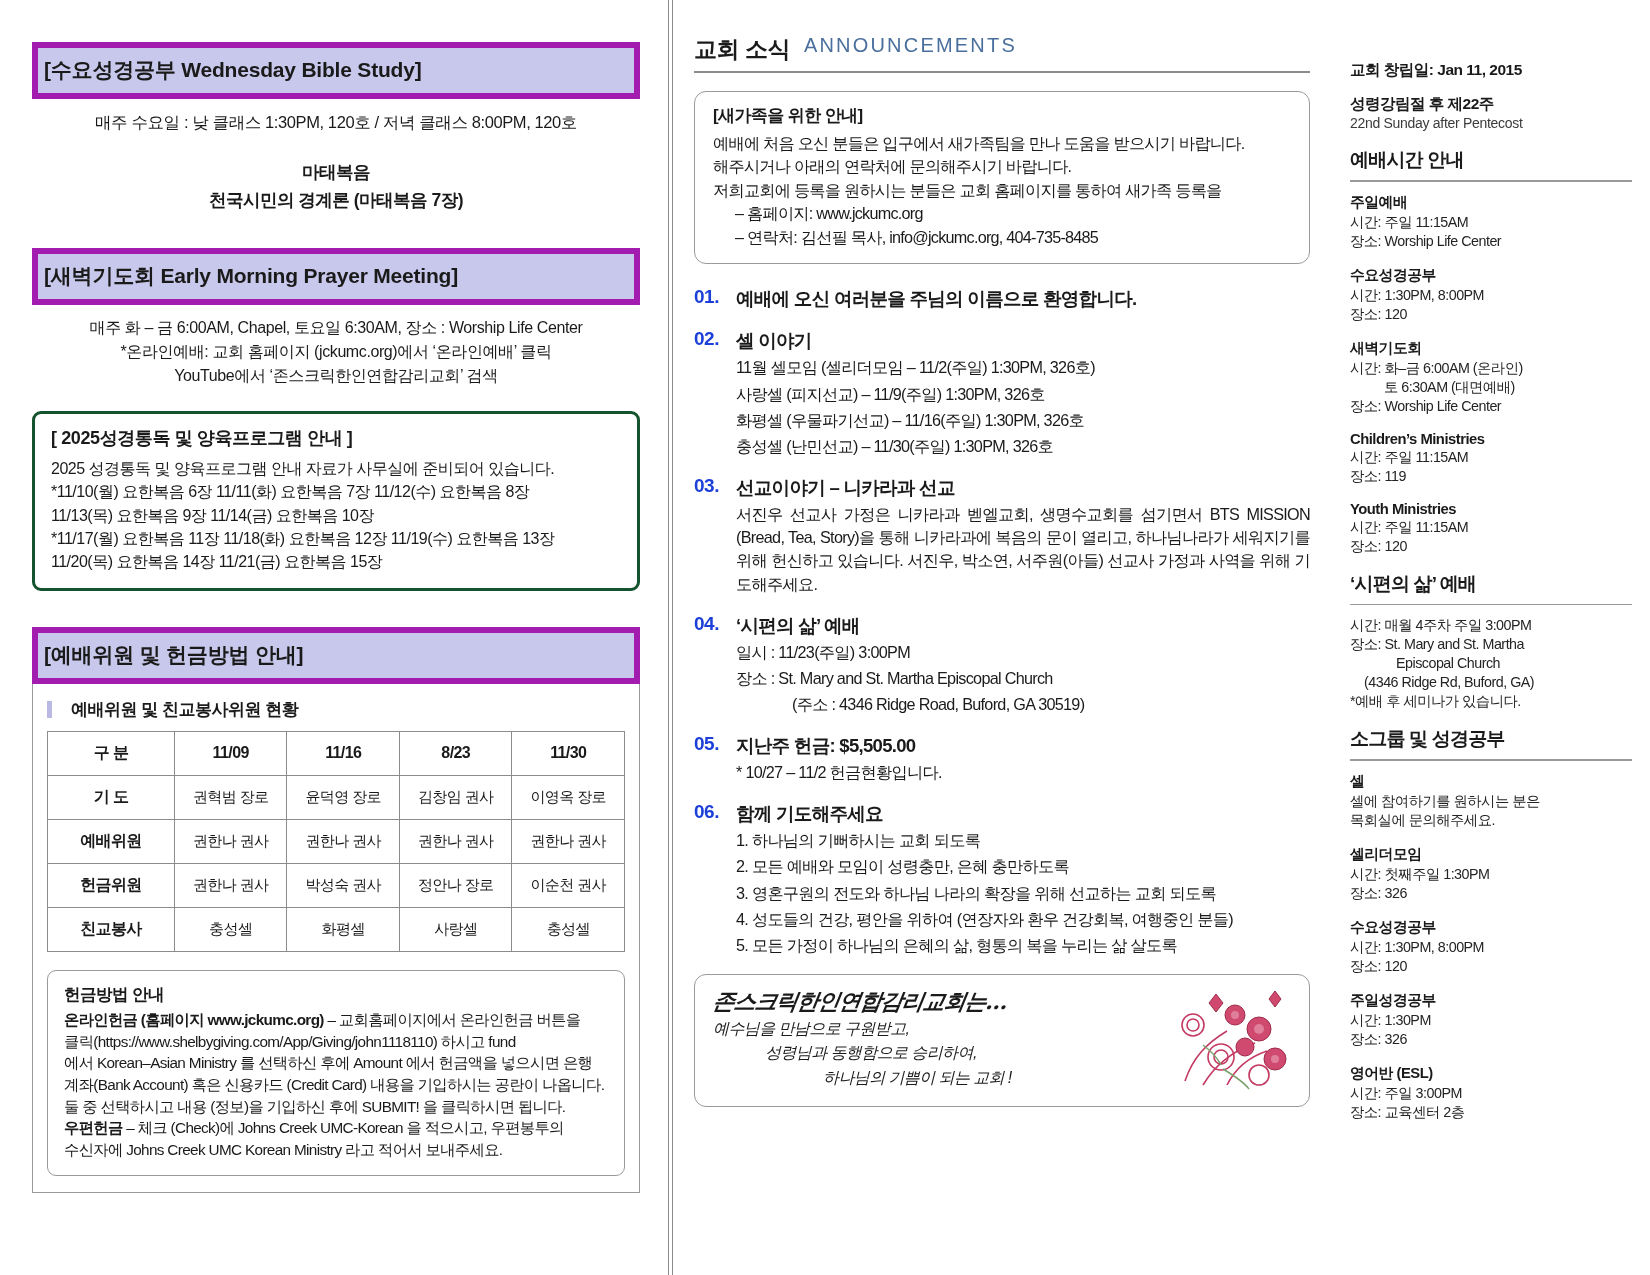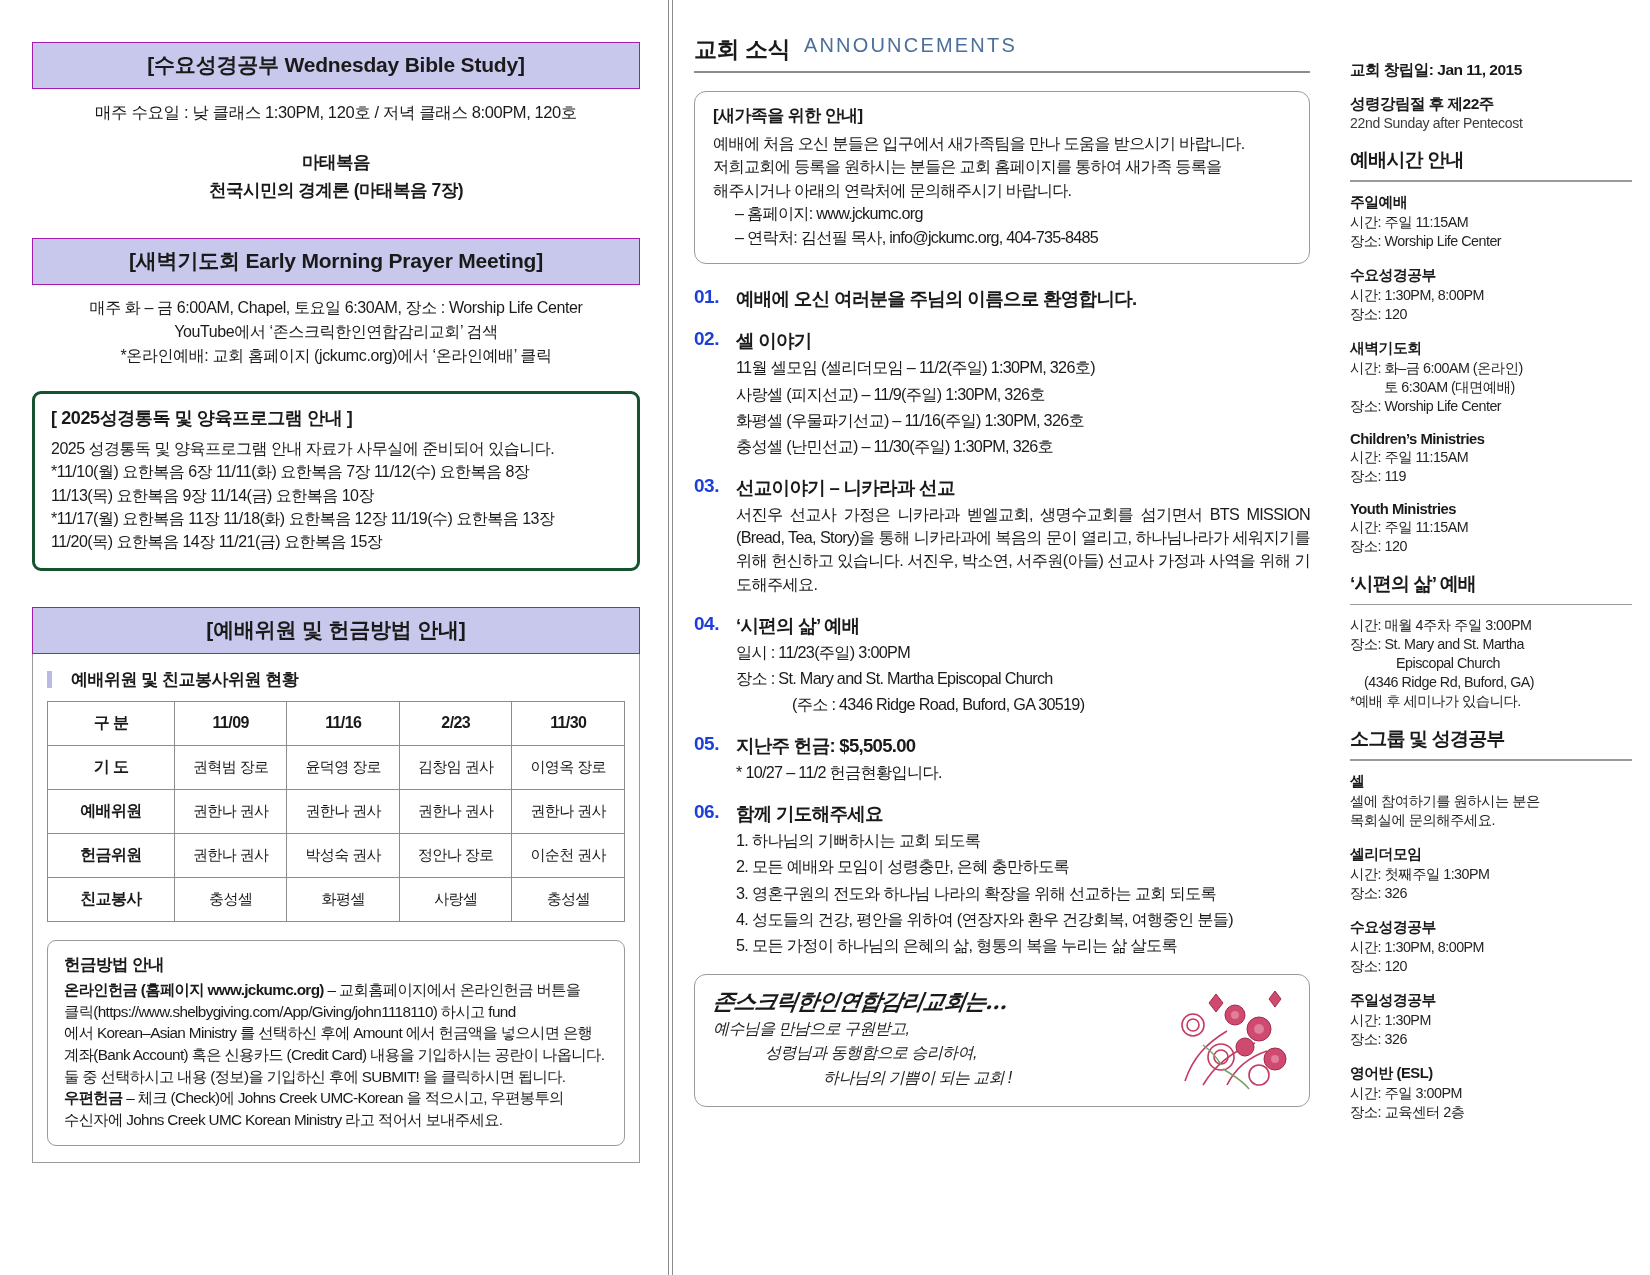--- a/index.html
+++ b/index.html
@@ -13,22 +13,22 @@
   .page { position: relative; width: 1650px; height: 1275px; display: flex; }
 
   
   .col-left { width: 668px; padding: 42px 28px 10px 32px; position: relative; }
   .vdivider { position: absolute; top: 0; bottom: 0; width: 1px; background: #8b8b8b; }
   .vdiv-1 { left: 668px; }
   .vdiv-2 { left: 672px; }
 
   .banner {
     background: #c8c8ec;
-    border: 1px solid #a21caf;
-    text-align: center;
+    border: 6px solid #a21caf;
+    text-align: left;
     font-weight: bold;
     font-size: 21px;
     padding: 8px 6px 9px;
     letter-spacing: -0.2px;
   }
   .sub-line { text-align: center; font-size: 16.5px; margin-top: 13px; letter-spacing: -0.4px; }
   .sub-line.small { font-size: 16px; }
   .center-b { text-align: center; font-weight: bold; font-size: 17.5px; letter-spacing: -0.5px; }
 
   .rbox {
@@ -108,22 +108,22 @@
 
   <div class="col-left">
 
     <div class="banner">[수요성경공부 Wednesday Bible Study]</div>
     <div class="sub-line">매주 수요일 : 낮 클래스 1:30PM, 120호  /  저녁 클래스 8:00PM, 120호</div>
     <div class="center-b" style="margin-top:26px;">마태복음</div>
     <div class="center-b" style="margin-top:4px;">천국시민의 경계론 (마태복음 7장)</div>
 
     <div class="banner" style="margin-top:36px;">[새벽기도회 Early Morning Prayer Meeting]</div>
     <div class="sub-line small">매주 화 – 금 6:00AM, Chapel,     토요일 6:30AM,  장소 : Worship Life Center</div>
+    <div class="sub-line small" style="margin-top:3px;">*온라인예배: 교회 홈페이지 (jckumc.org)에서 ‘온라인예배’ 클릭</div>
     <div class="sub-line small" style="margin-top:3px;">YouTube에서 ‘존스크릭한인연합감리교회’ 검색</div>
-    <div class="sub-line small" style="margin-top:3px;">*온라인예배: 교회 홈페이지 (jckumc.org)에서 ‘온라인예배’ 클릭</div>
 
     <div class="rbox" style="margin-top:24px;">
       <div class="rbox-title">[ 2025성경통독 및 양육프로그램 안내 ]</div>
       <p>2025 성경통독 및 양육프로그램 안내 자료가 사무실에 준비되어 있습니다.</p>
       <p>*11/10(월) 요한복음 6장 11/11(화) 요한복음 7장 11/12(수) 요한복음 8장</p>
       <p> 11/13(목) 요한복음 9장  11/14(금) 요한복음 10장</p>
       <p>*11/17(월) 요한복음 11장 11/18(화) 요한복음 12장 11/19(수) 요한복음 13장</p>
       <p> 11/20(목) 요한복음 14장  11/21(금) 요한복음 15장</p>
     </div>
 
@@ -134,21 +134,21 @@
         <span class="sec-bar"></span>
         <span>예배위원 및 친교봉사위원 현황</span>
       </div>
 
       <table class="duty">
         <thead>
           <tr>
             <th>구  분</th>
             <th>11/09</th>
             <th>11/16</th>
-            <th>2/23</th>
+            <th>8/23</th>
             <th>11/30</th>
           </tr>
         </thead>
         <tbody>
           <tr>
             <td class="rowhead">기  도</td>
             <td>권혁범 장로</td>
             <td>윤덕영 장로</td>
             <td>김창임 권사</td>
             <td>이영옥 장로</td>
@@ -196,22 +196,22 @@
   <div class="col-mid">
     <div class="ann-head">
       <span class="kr">교회 소식</span>
       <span class="en">ANNOUNCEMENTS</span>
     </div>
     <div class="ann-rule"></div>
 
     <div class="newfam">
       <div class="nf-title">[새가족을 위한 안내]</div>
       <p>예배에 처음 오신 분들은 입구에서 새가족팀을 만나 도움을 받으시기 바랍니다.</p>
+      <p>해주시거나 아래의 연락처에 문의해주시기 바랍니다.</p>
       <p>저희교회에 등록을 원하시는 분들은 교회 홈페이지를 통하여 새가족 등록을</p>
-      <p>해주시거나 아래의 연락처에 문의해주시기 바랍니다.</p>
       <p class="indent">– 홈페이지: www.jckumc.org</p>
       <p class="indent">– 연락처: 김선필 목사,  info@jckumc.org, 404-735-8485</p>
     </div>
 
     <div class="item">
       <div class="item-num">01.</div>
       <div class="item-body">
         <div class="item-title">예배에 오신 여러분을 주님의 이름으로 환영합니다.</div>
       </div>
     </div>

